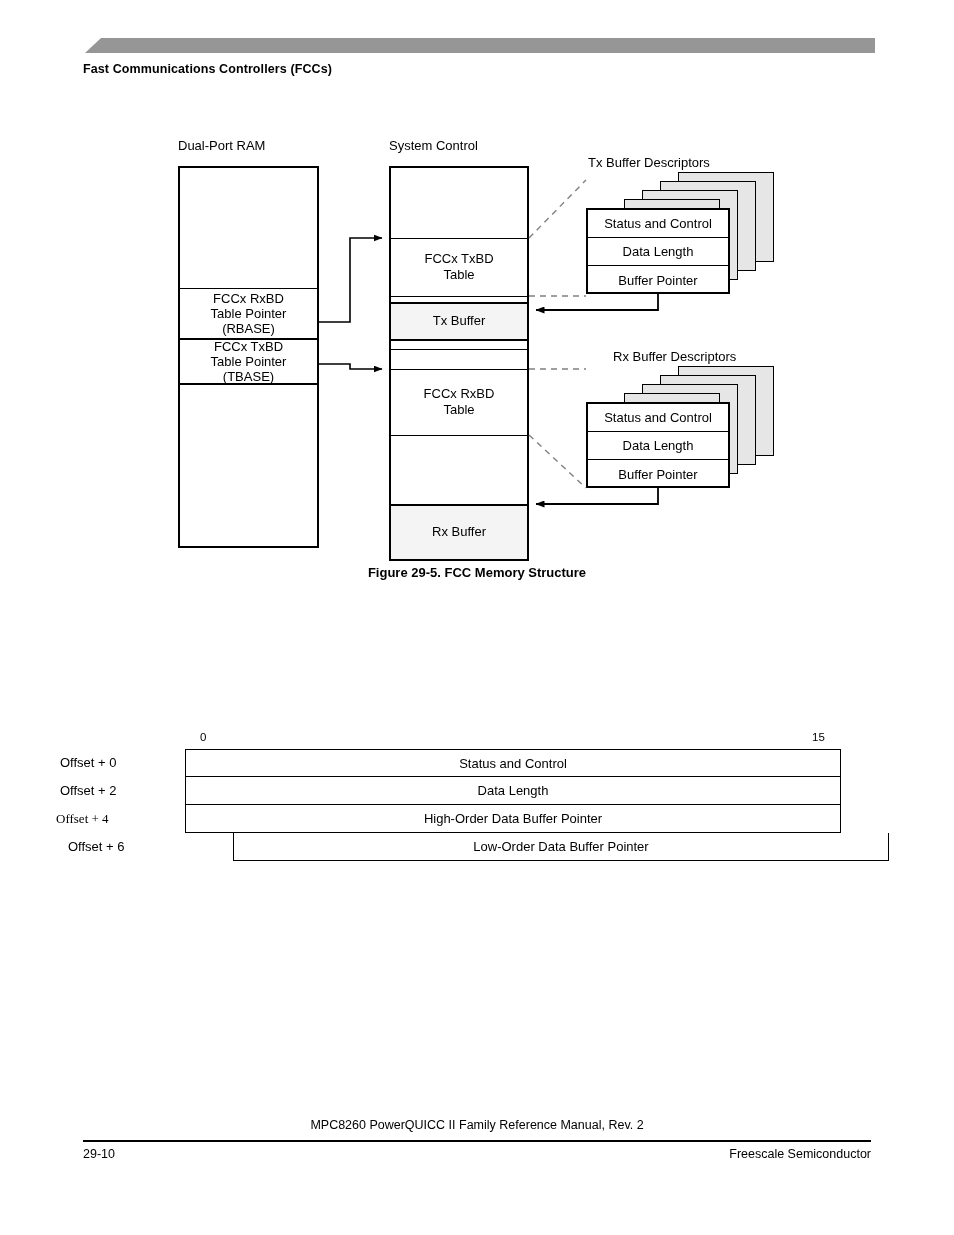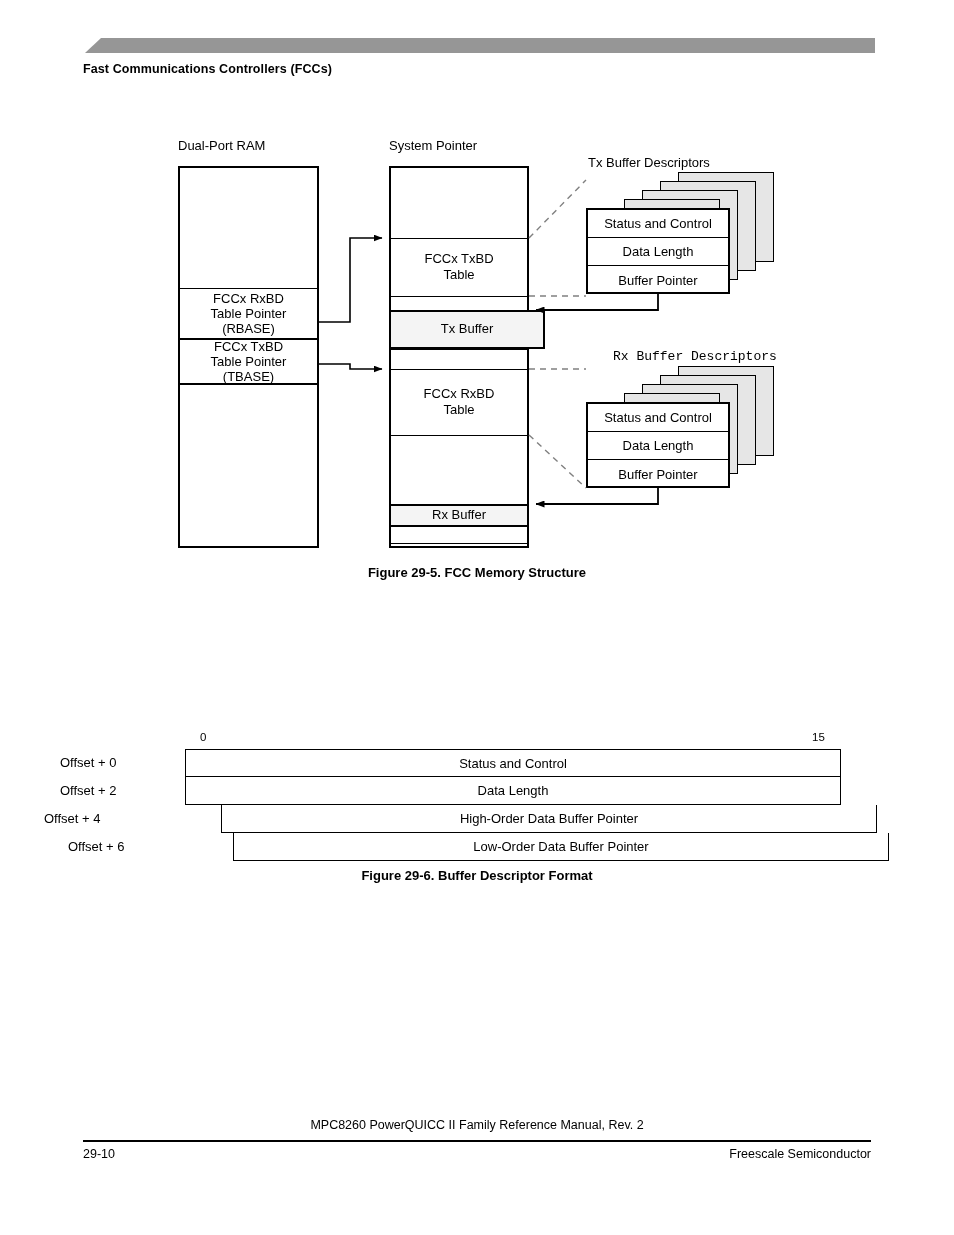--- a/index.html
+++ b/index.html
@@ -203,23 +203,23 @@
 <body>
 
 <svg id="header-banner" width="790" height="15" viewBox="0 0 790 15">
   <polygon points="16,0 790,0 790,15 0,15" fill="#969696"></polygon>
 </svg>
 <div id="header-chapter-title">Fast Communications Controllers (FCCs)</div>
 
 <div id="figure-memory-structure">
 
   <div class="diagram-heading" style="left:178px; top:138px; width:140px;">Dual-Port RAM</div>
-  <div class="diagram-heading" style="left:389px; top:138px; width:140px;">System Pointer</div>
+  <div class="diagram-heading" style="left:389px; top:138px; width:140px;">System Control</div>
   <div class="diagram-heading" style="left:588px; top:155px; width:200px;">Tx Buffer Descriptors</div>
-  <div class="diagram-heading" style="left:613px; top:349px; width:200px;font-family:Liberation Mono, monospace;">Rx Buffer Descriptors</div>
+  <div class="diagram-heading" style="left:613px; top:349px; width:200px;">Rx Buffer Descriptors</div>
 
   <div class="box-outline" style="left:178px; top:166px; width:141px; height:382px;"></div>
 
   <div class="ptr-cell plain" style="left:178px; top:288px; width:141px; height:50px;">
     <div>
       <span>FCCx RxBD</span><br>
       <span>Table Pointer</span><br>
       <span>(RBASE)</span>
     </div>
   </div>
@@ -241,32 +241,32 @@
   <div class="rule-h" style="left:389px; top:435px; width:140px;"></div>
   <div class="rule-h" style="left:389px; top:543px; width:140px;"></div>
 
   <div class="mem-row" style="left:389px; top:238px; width:140px; height:58px;">
     <div>
       <span>FCCx TxBD</span><br>
       <span>Table</span>
     </div>
   </div>
 
-  <div class="mem-row buffer-cell" style="left:389px; top:310px; width:156px; height:39px;text-align:right;">
+  <div class="mem-row buffer-cell" style="left:389px; top:302px; width:140px; height:39px;text-align:right;">
     <span>Tx Buffer</span>
   </div>
 
   <div class="mem-row" style="left:389px; top:369px; width:140px; height:66px;">
     <div>
       <span>FCCx RxBD</span><br>
       <span>Table</span>
     </div>
   </div>
 
-  <div class="mem-row buffer-cell" style="left:389px; top:504px; width:140px; height:23px;">
+  <div class="mem-row buffer-cell" style="left:389px; top:504px; width:140px; height:57px;">
     <span>Rx Buffer</span>
   </div>
 
   <div class="bd-stack" style="left:586px; top:172px; width:195px; height:125px;">
     <div class="bd-shadow" style="left:92px; top:0px; width:96px; height:90px;"></div>
     <div class="bd-shadow" style="left:74px; top:9px; width:96px; height:90px;"></div>
     <div class="bd-shadow" style="left:56px; top:18px; width:96px; height:90px;"></div>
     <div class="bd-shadow" style="left:38px; top:27px; width:96px; height:90px;"></div>
     <div class="bd-front" style="left:0px; top:36px; width:144px; height:86px;">
       <div class="bd-field">Status and Control</div>
@@ -323,27 +323,26 @@
 
   <div class="fig-caption" style="top:565px;">Figure 29-5. FCC Memory Structure</div>
 </div>
 
 <div id="figure-bd-format" style="top:0;">
   <div class="bit-label" style="left:200px; top:731px;">0</div>
   <div class="bit-label" style="left:812px; top:731px;">15</div>
 
   <div class="offset-label" style="left:60px; top:755px; width:118px;">Offset + 0</div>
   <div class="offset-label" style="left:60px; top:783px; width:118px;">Offset + 2</div>
-  <div class="offset-label" style="left:44px; top:811px; width:118px;">Offset + 4</div>
+  <div class="offset-label" style="left:56px; top:811px; width:118px;font-family:Liberation Serif, serif;">Offset + 4</div>
   <div class="offset-label" style="left:68px; top:839px; width:118px;">Offset + 6</div>
 
   <div class="fmt-row first" style="top:749px;">Status and Control</div>
   <div class="fmt-row" style="top:777px;">Data Length</div>
-  <div class="fmt-row" style="top:805px;margin-left:36px;">High-Order Data Buffer Pointer</div>
+  <div class="fmt-row" style="top:805px;">High-Order Data Buffer Pointer</div>
   <div class="fmt-row" style="top:833px;margin-left:48px;">Low-Order Data Buffer Pointer</div>
 
-  <div class="fig-caption" style="top:868px;">Figure 29-6. Buffer Descriptor Format</div>
 </div>
 
 <div id="footer-manual-title">MPC8260 PowerQUICC II Family Reference Manual, Rev. 2</div>
 <div id="footer-rule"></div>
 <div id="footer-page-number">29-10</div>
 <div id="footer-publisher">Freescale Semiconductor</div>
 
 </body></html>

